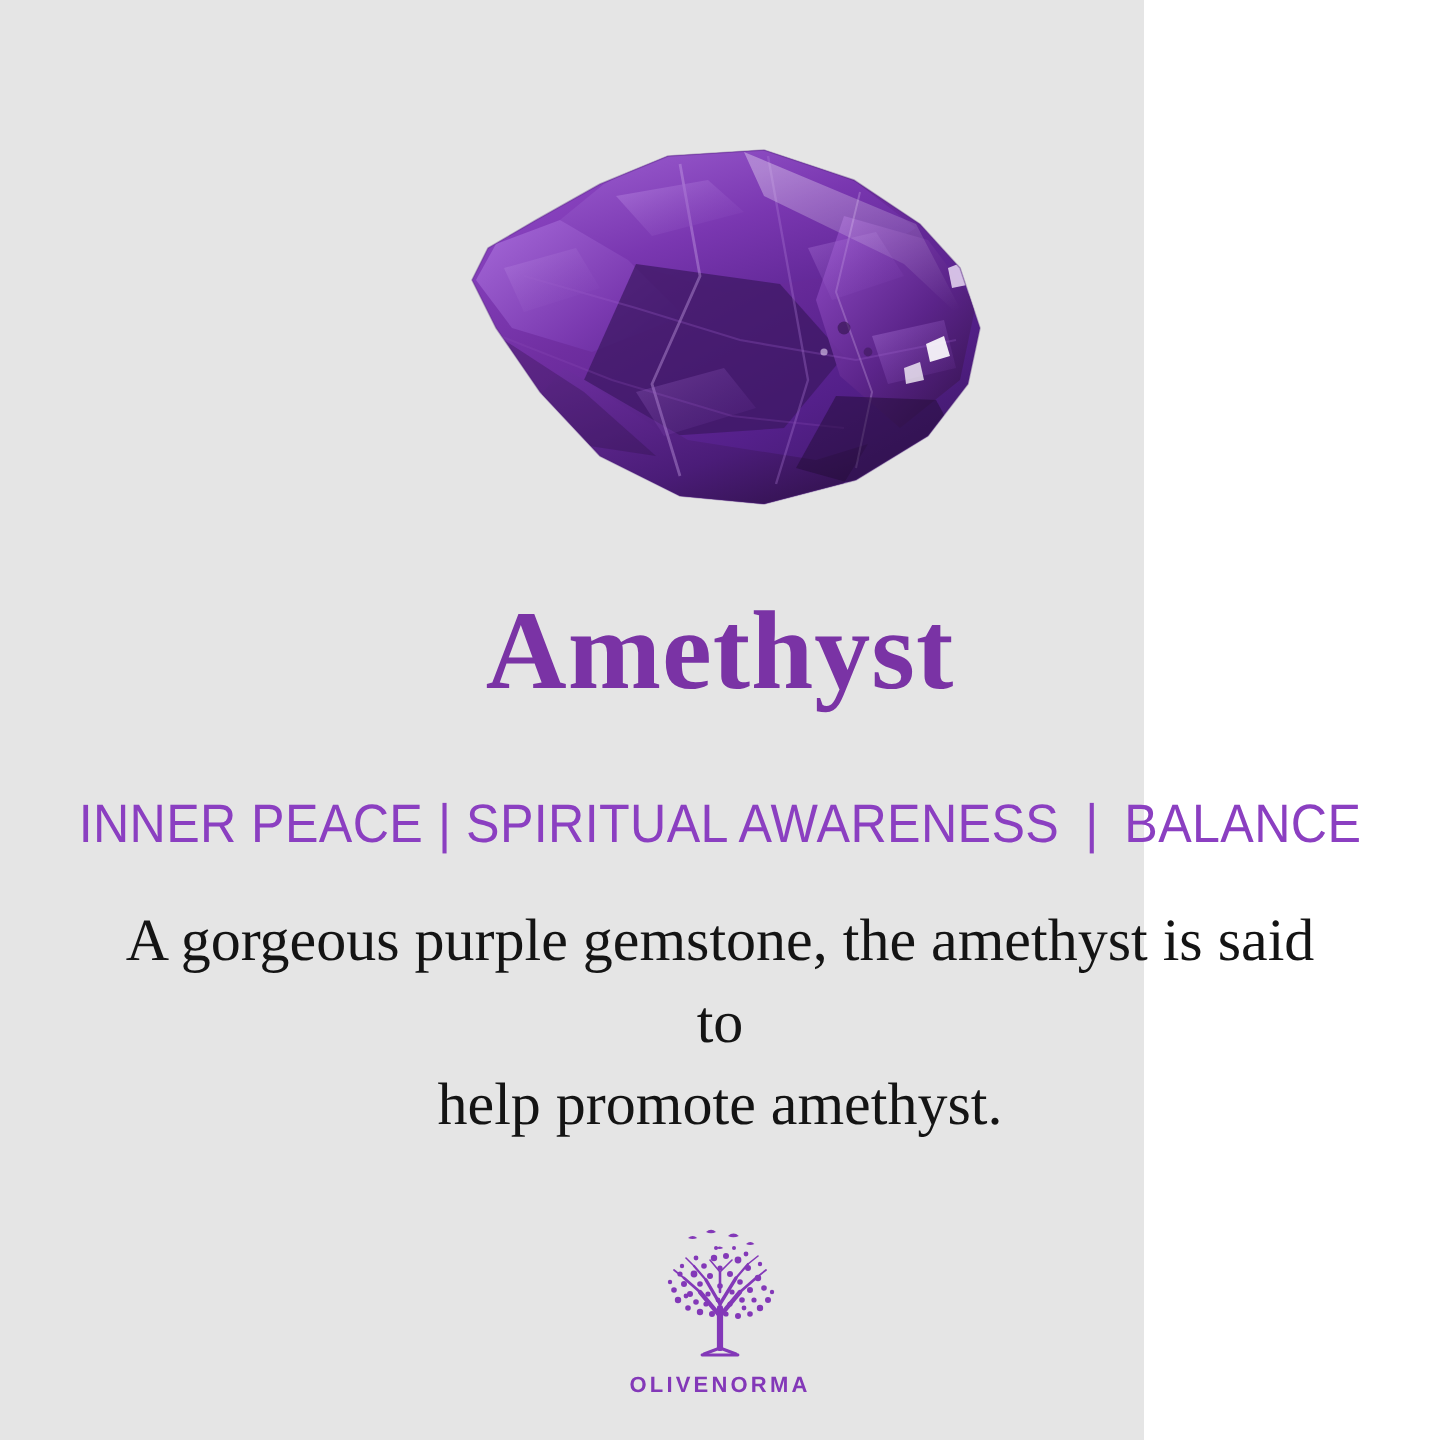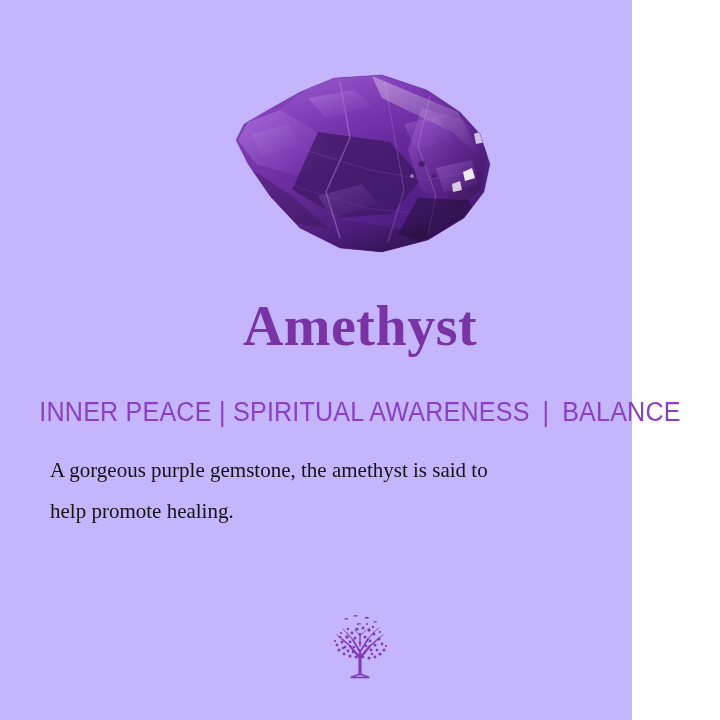--- a/index.html
+++ b/index.html
@@ -10,23 +10,23 @@
   body {
     width: 720px;
     height: 720px;
     overflow: hidden;
     font-family: "Liberation Serif", serif;
     -webkit-font-smoothing: antialiased;
   }
 
   .card {
     position: relative;
-    width: 632px;
+    width: 572px;
     height: 720px;
-    background: #c4b5fd;
+    background: #e5e5e5;
     box-sizing: border-box;
   }
 
   
   .stone-area {
     position: absolute;
     left: 0;
     top: 60px;
     width: 720px;
     height: 215px;
@@ -79,23 +79,23 @@
     font-weight: 300;
   }
   .keywords .sep.wide { padding: 0 14px; }
 
   
   .desc {
     position: absolute;
     left: 50px;
     top: 450px;
     width: 620px;
-    text-align: left;
+    text-align: center;
     font-family: "Liberation Serif", serif;
-    font-size: 21px;
+    font-size: 30px;
     color: #141414;
     line-height: 41px;
   }
 
   
   .logo-block {
     position: absolute;
     left: 0;
     top: 612px;
     width: 720px;
@@ -213,21 +213,21 @@
   </div>
 
   <div class="title">Amethyst</div>
 
   <div class="keywords">
     <span class="kw">INNER PEACE</span><span class="sep">|</span><span class="kw">SPIRITUAL AWARENESS</span><span class="sep wide">|</span><span class="kw">BALANCE</span>
   </div>
 
   <div class="desc">
     <div>A gorgeous purple gemstone, the amethyst is said to</div>
-    <div>help promote healing.</div>
+    <div>help promote amethyst.</div>
   </div>
 
   <div class="logo-block">
     <span class="logo-mark">
       <svg viewBox="0 0 76 68" xmlns="http://www.w3.org/2000/svg">
         <g fill="#8338b8">
 
           <path d="M22,7 q2.4,-2 4.6,0 q-2.3,1.1 -4.6,0 Z"></path>
           <path d="M31,4 q2.6,-2.2 5,0 q-2.5,1.2 -5,0 Z"></path>
           <path d="M42,6 q2.8,-2.4 5.4,0 q-2.7,1.3 -5.4,0 Z"></path>
@@ -303,15 +303,16 @@
             <circle cx="64" cy="34" r="1.1"></circle>
           <circle cx="26" cy="17" r="1.2"></circle>
             <circle cx="51" cy="15" r="1.2"></circle>
           <circle cx="58" cy="20" r="1.1"></circle>
             <circle cx="19" cy="21" r="1.1"></circle>
           <circle cx="36" cy="12" r="1"></circle>
             <circle cx="45" cy="12" r="1"></circle>
         </g>
       </svg>
     </span>
+    <div class="logo-text">OLIVENORMA</div>
   </div>
 
 </div>
 
 </body></html>

